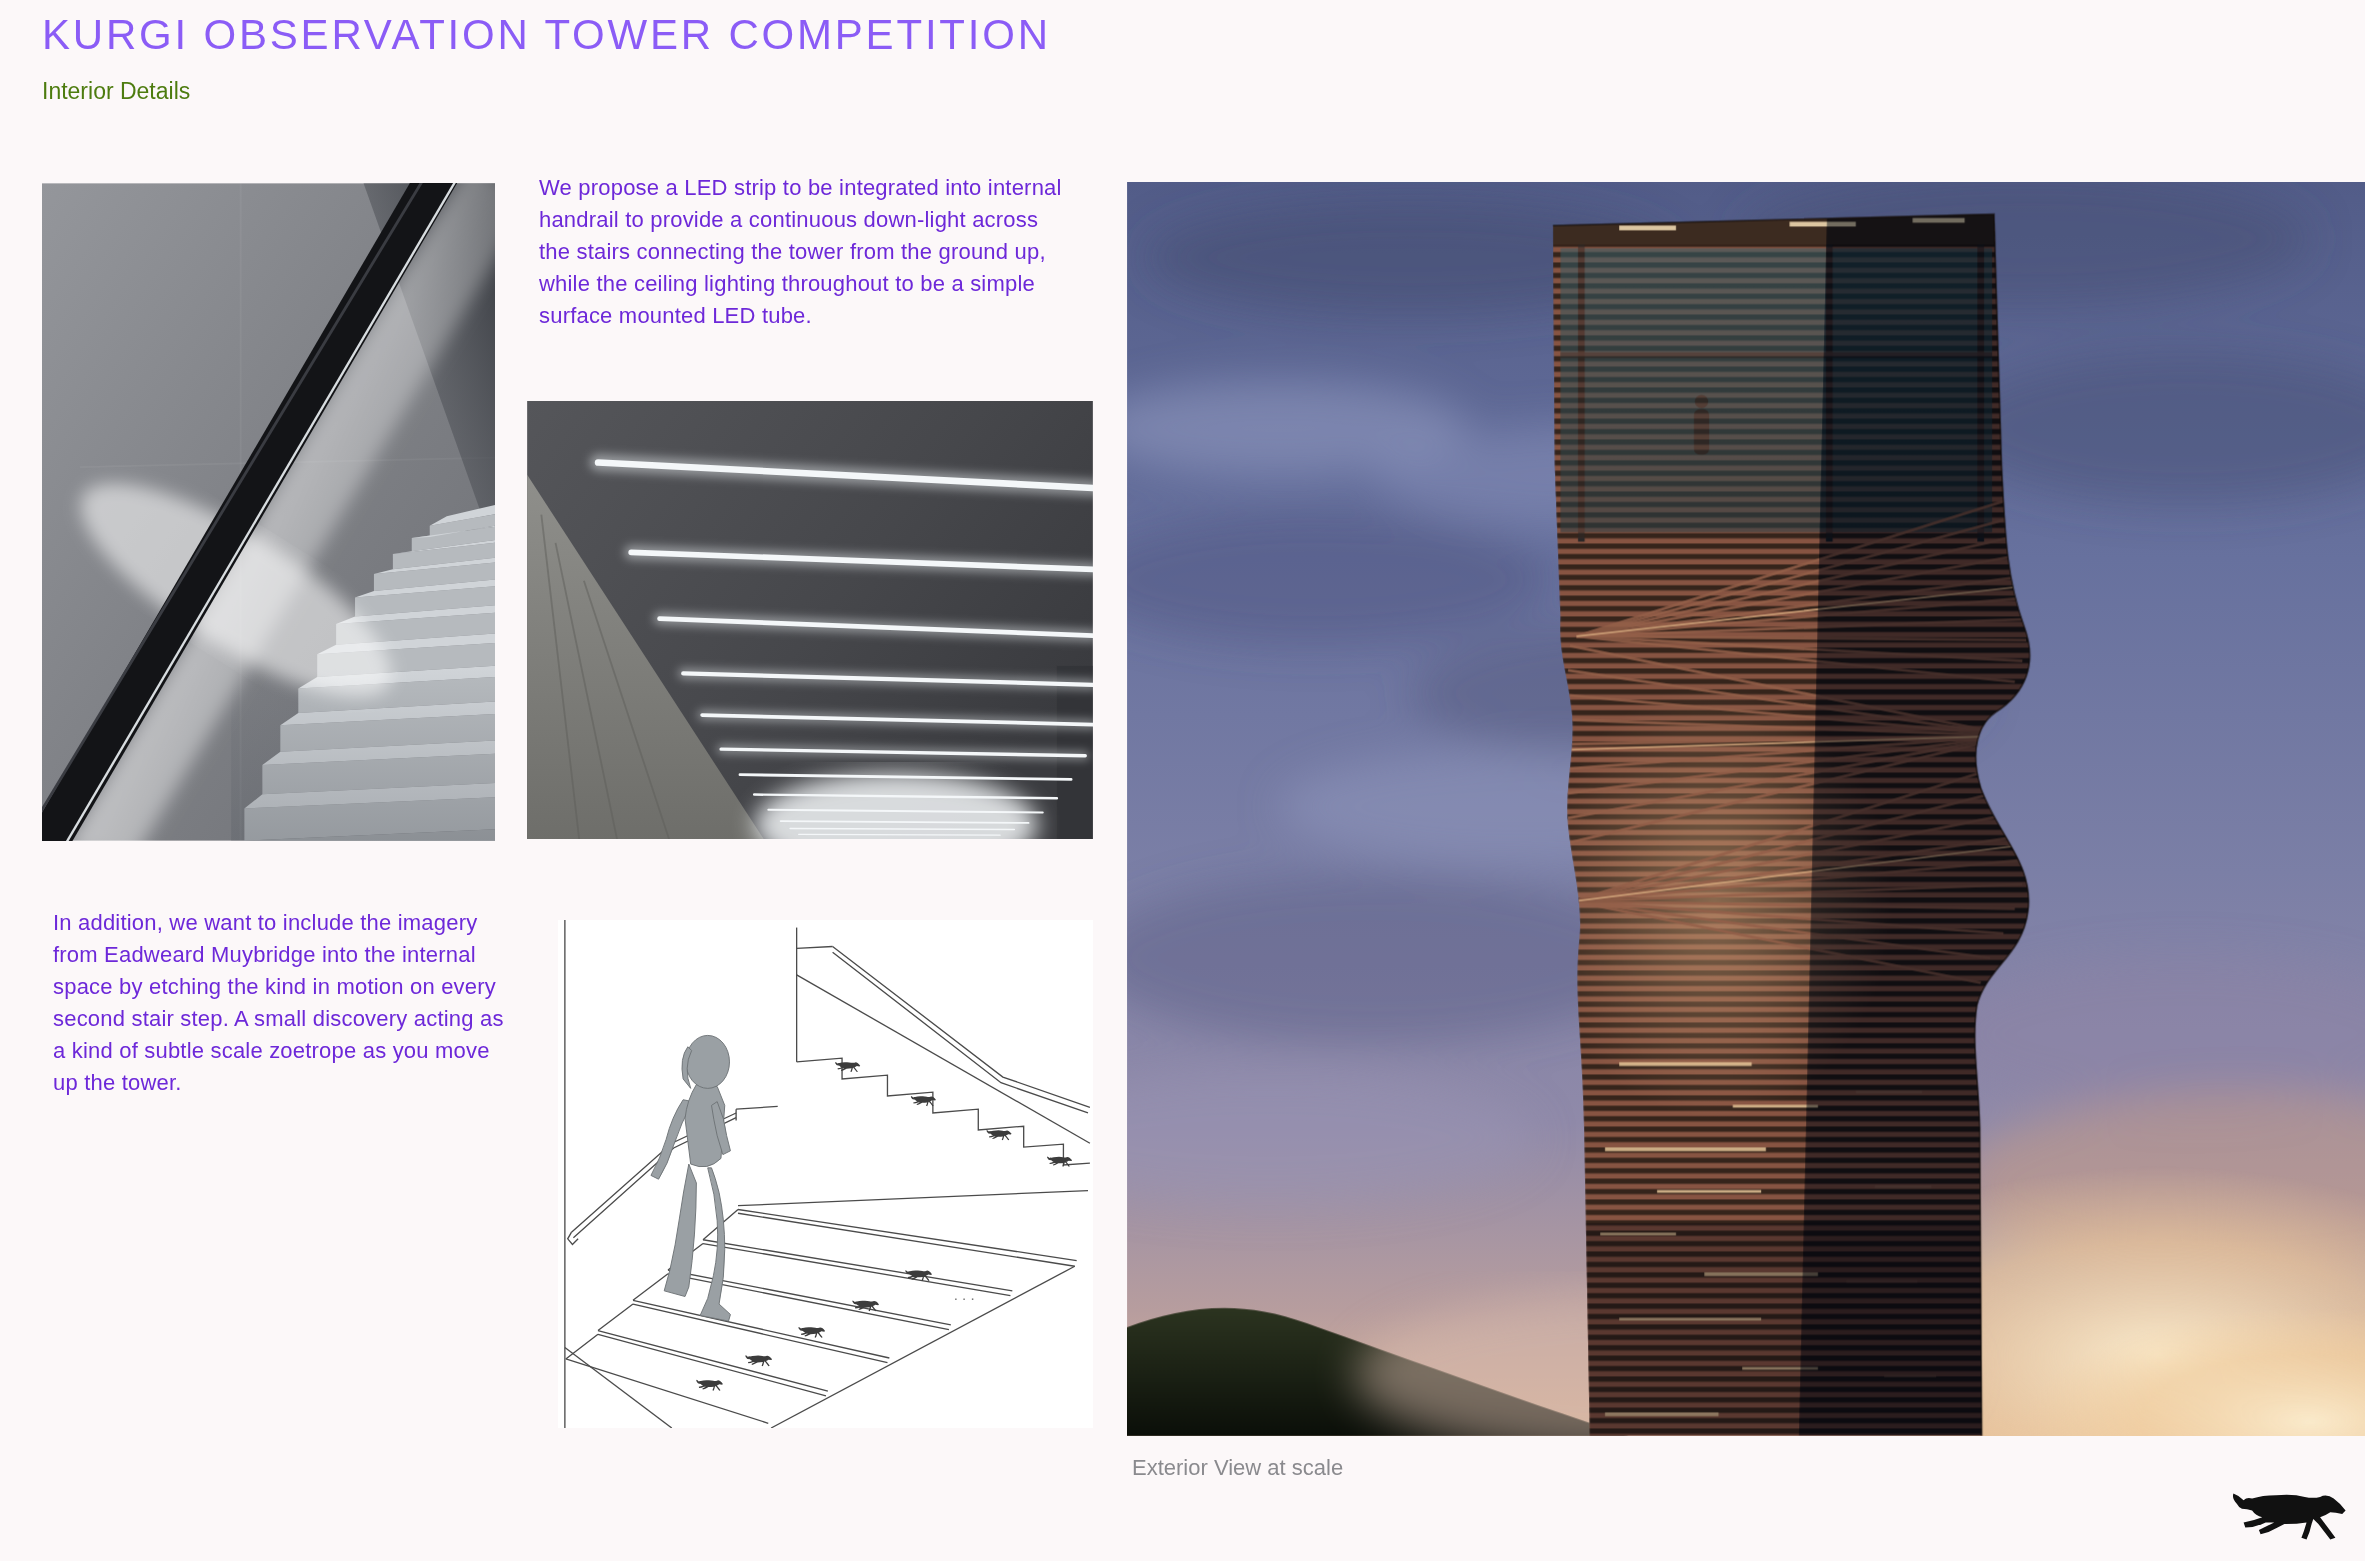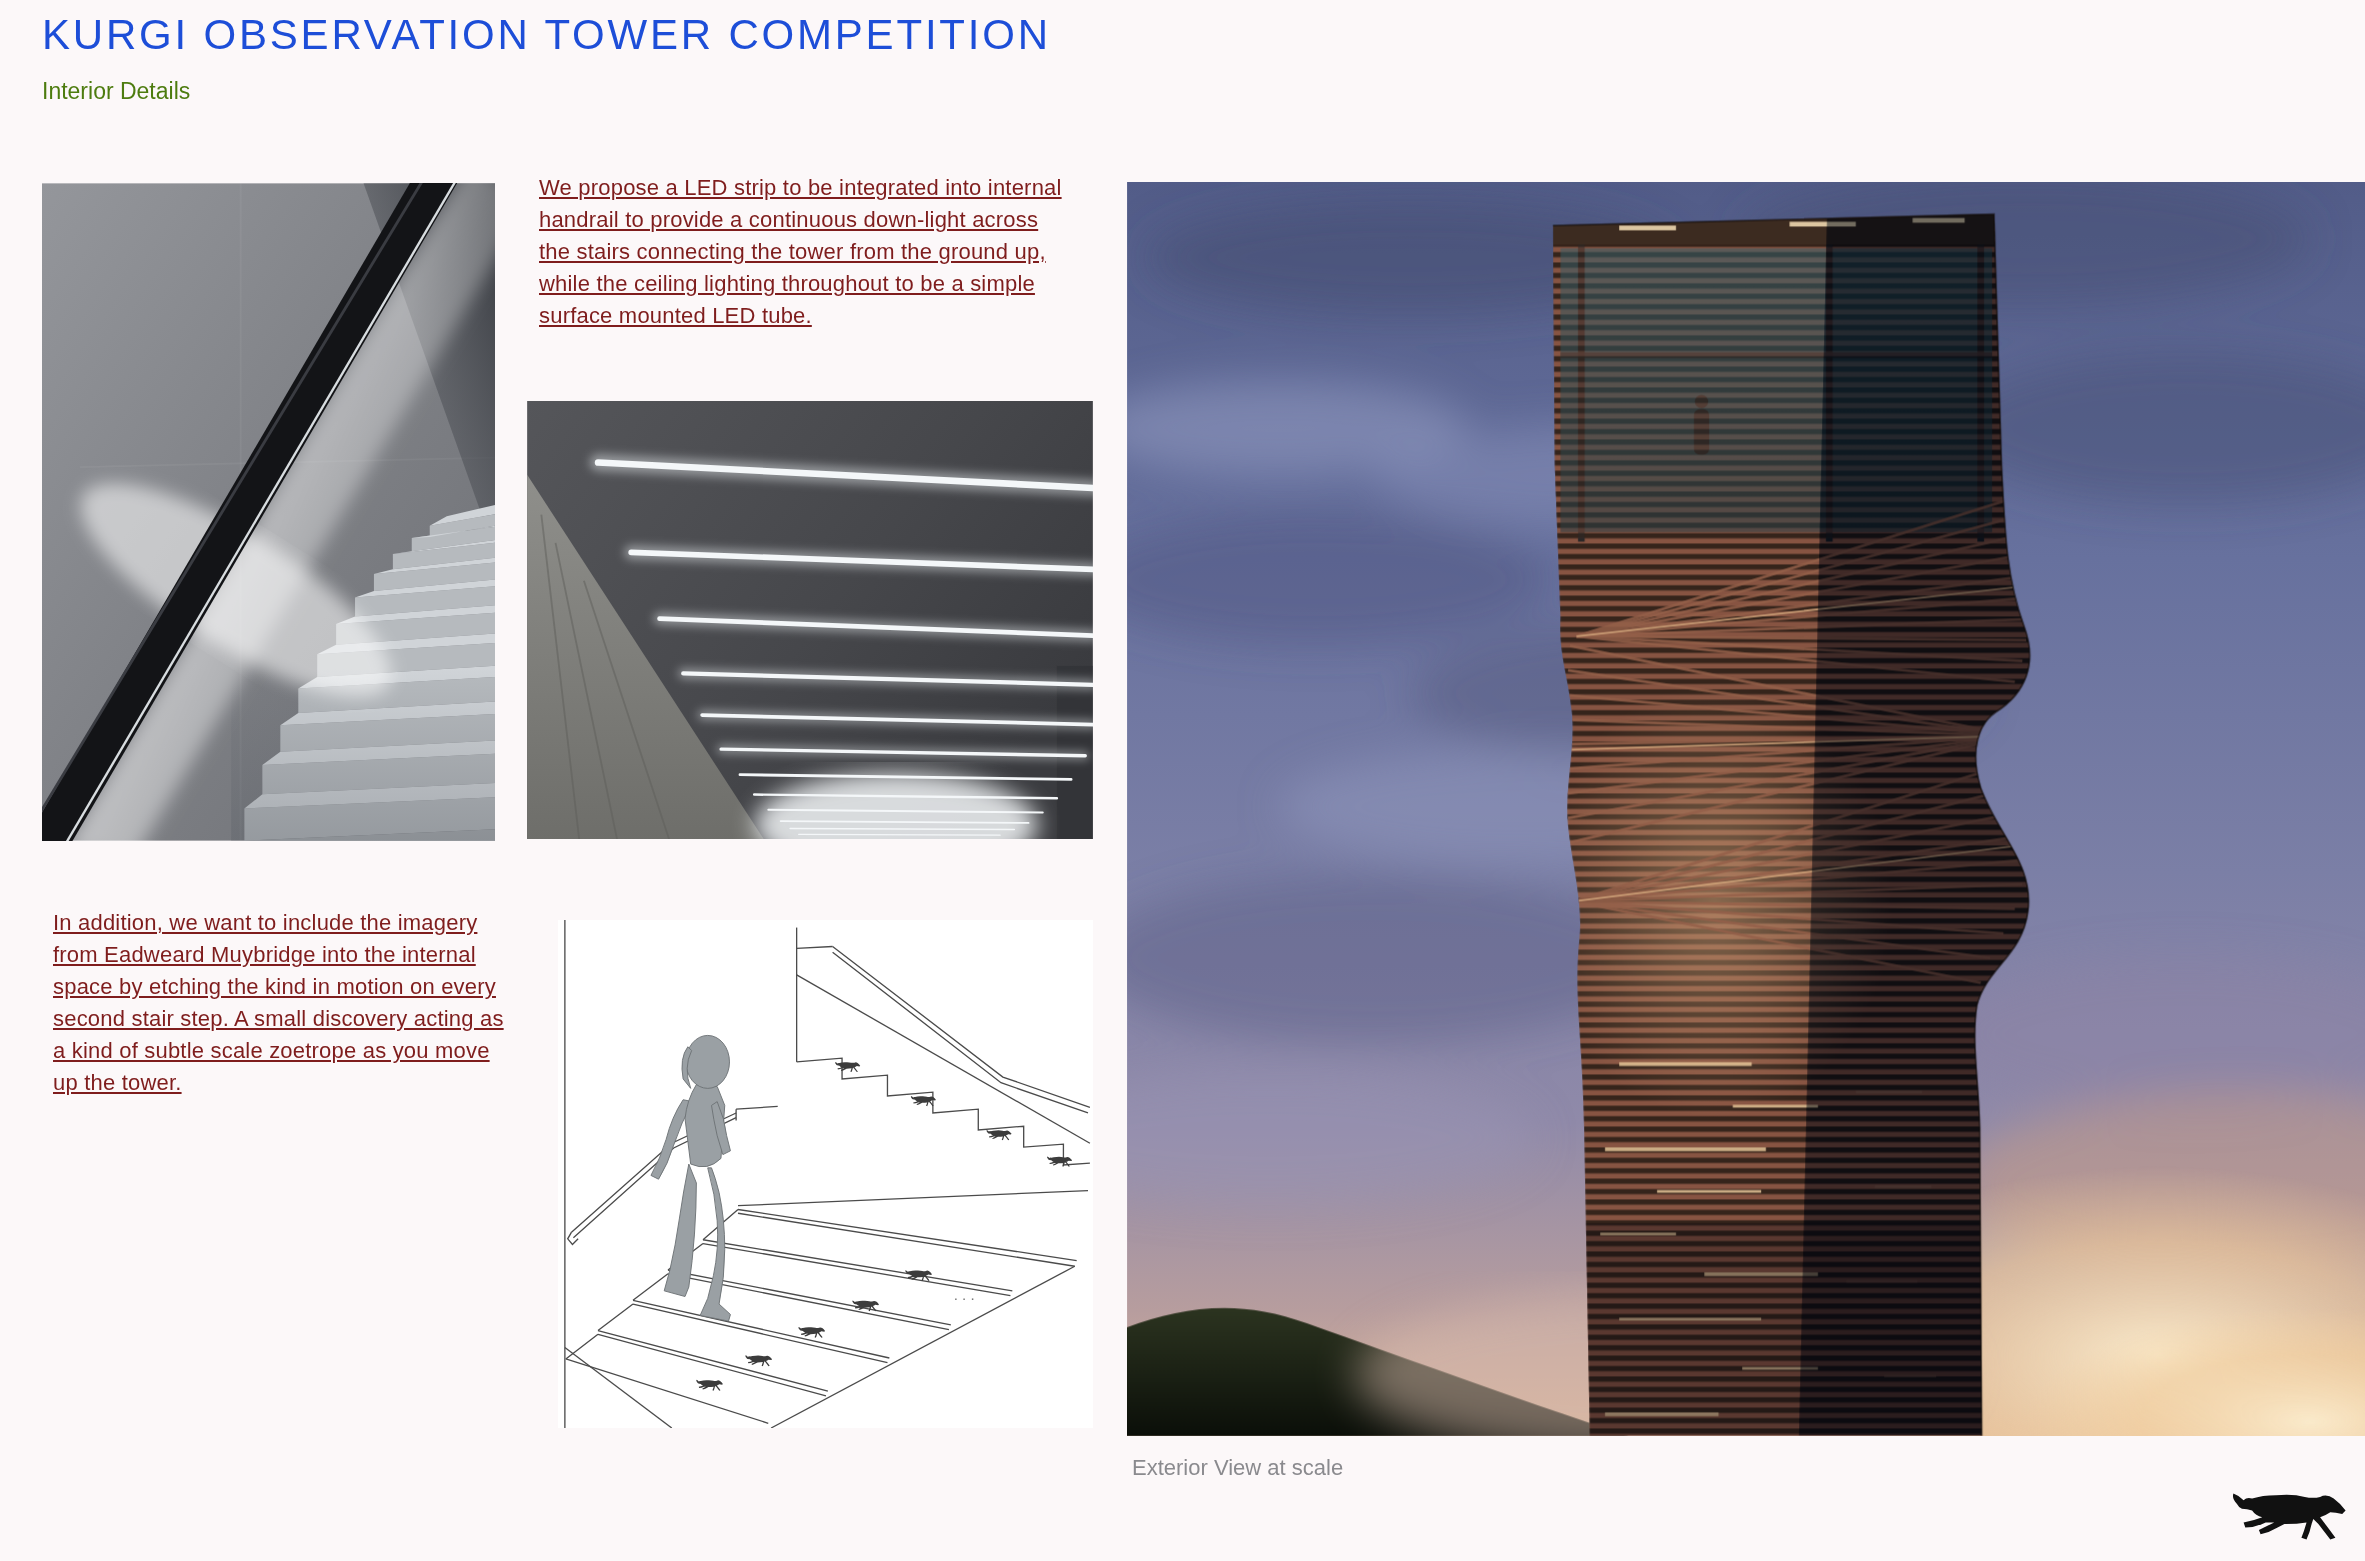--- a/index.html
+++ b/index.html
@@ -1,21 +1,21 @@
 <!DOCTYPE html>
 <html style="font-size:15px"><head>
 <meta charset="utf-8">
 <style>
   html,body{margin:0;padding:0;}
   #page{position:relative;width:2366px;height:1561px;background:#fcf8f9;
         font-family:"Liberation Sans",sans-serif;overflow:hidden;}
   .title{position:absolute;left:42px;top:11.4px;font-size:42px;letter-spacing:2.8px;
-         color:#1d4ed8;font-weight:400;white-space:nowrap;}
+         color:#8b5cf6;font-weight:400;white-space:nowrap;}
   .subtitle{position:absolute;left:42px;top:78px;font-size:23px;color:#4d7c0f;}
-  .para{position:absolute;font-size:22px;line-height:32px;color:#7f1d1d;letter-spacing:0.2px;text-decoration:underline;}
+  .para{position:absolute;font-size:22px;line-height:32px;color:#6d28d9;letter-spacing:0.2px;}
   #para-lighting{left:539px;top:172px;width:530px;}
   #para-muybridge{left:53px;top:907px;width:464px;}
   .caption{position:absolute;left:1132px;top:1455px;font-size:22px;color:#8a8a8e;}
   .fig{position:absolute;display:block;}
   #fig-stairs{left:42px;top:183px;}
   #fig-ceiling{left:527px;top:401px;}
   #fig-drawing{left:558px;top:920px;background:#ffffff;}
   #fig-exterior{left:1127px;top:182px;}
   #logo{position:absolute;left:2230px;top:1484px;}
 </style>

